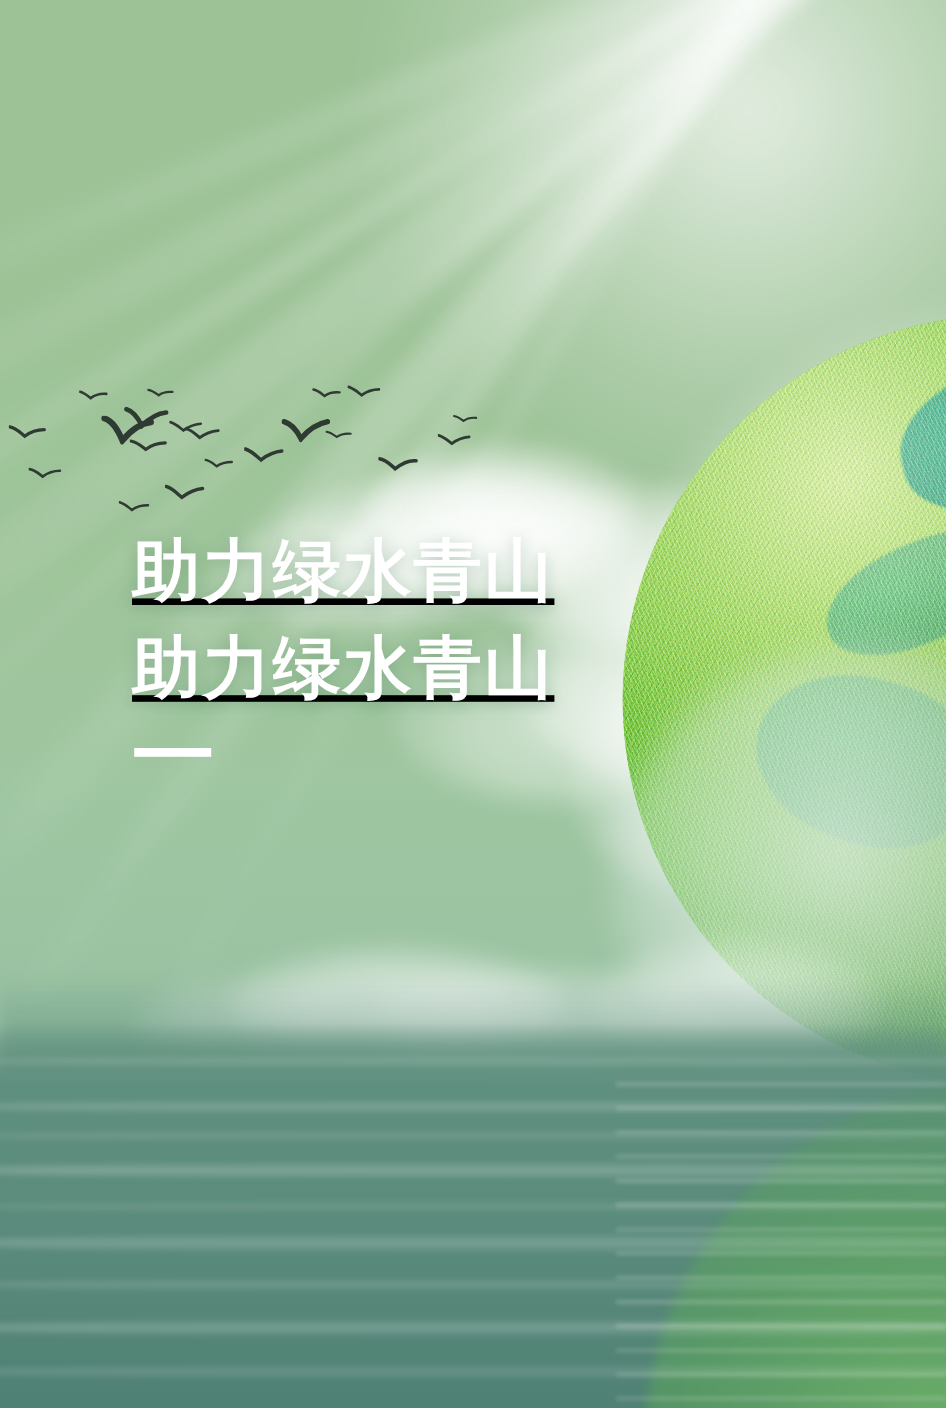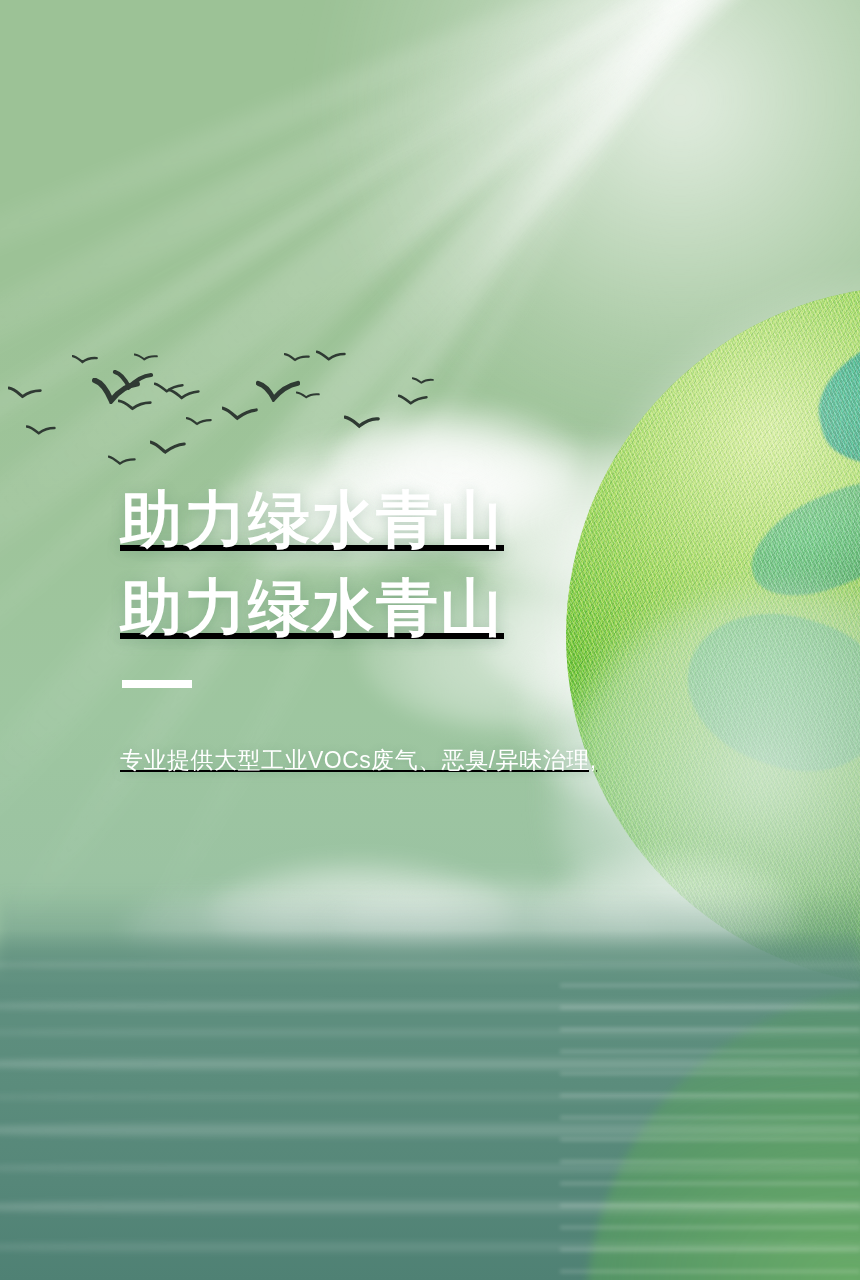--- a/index.html
+++ b/index.html
@@ -431,16 +431,15 @@
       <svg viewBox="0 0 40 18" width="22" height="10">
           <path d="M1 4 C8 5 13 9 17 12 C21 9 27 6 38 7" stroke="#2f3a33" stroke-width="3.4" fill="none" stroke-linecap="round"></path>
         </svg>
     </div>
   </div>
 
   <div class="content">
     <h1 class="headline">助力绿水青山</h1>
     <h1 class="headline">助力绿水青山</h1>
     <div class="divider"></div>
-    <p class="subtitle">专业提供大型工业VOCs废气、恶臭/异味治理,</p>
   </div>
 
 </div>
 
 </body></html>

